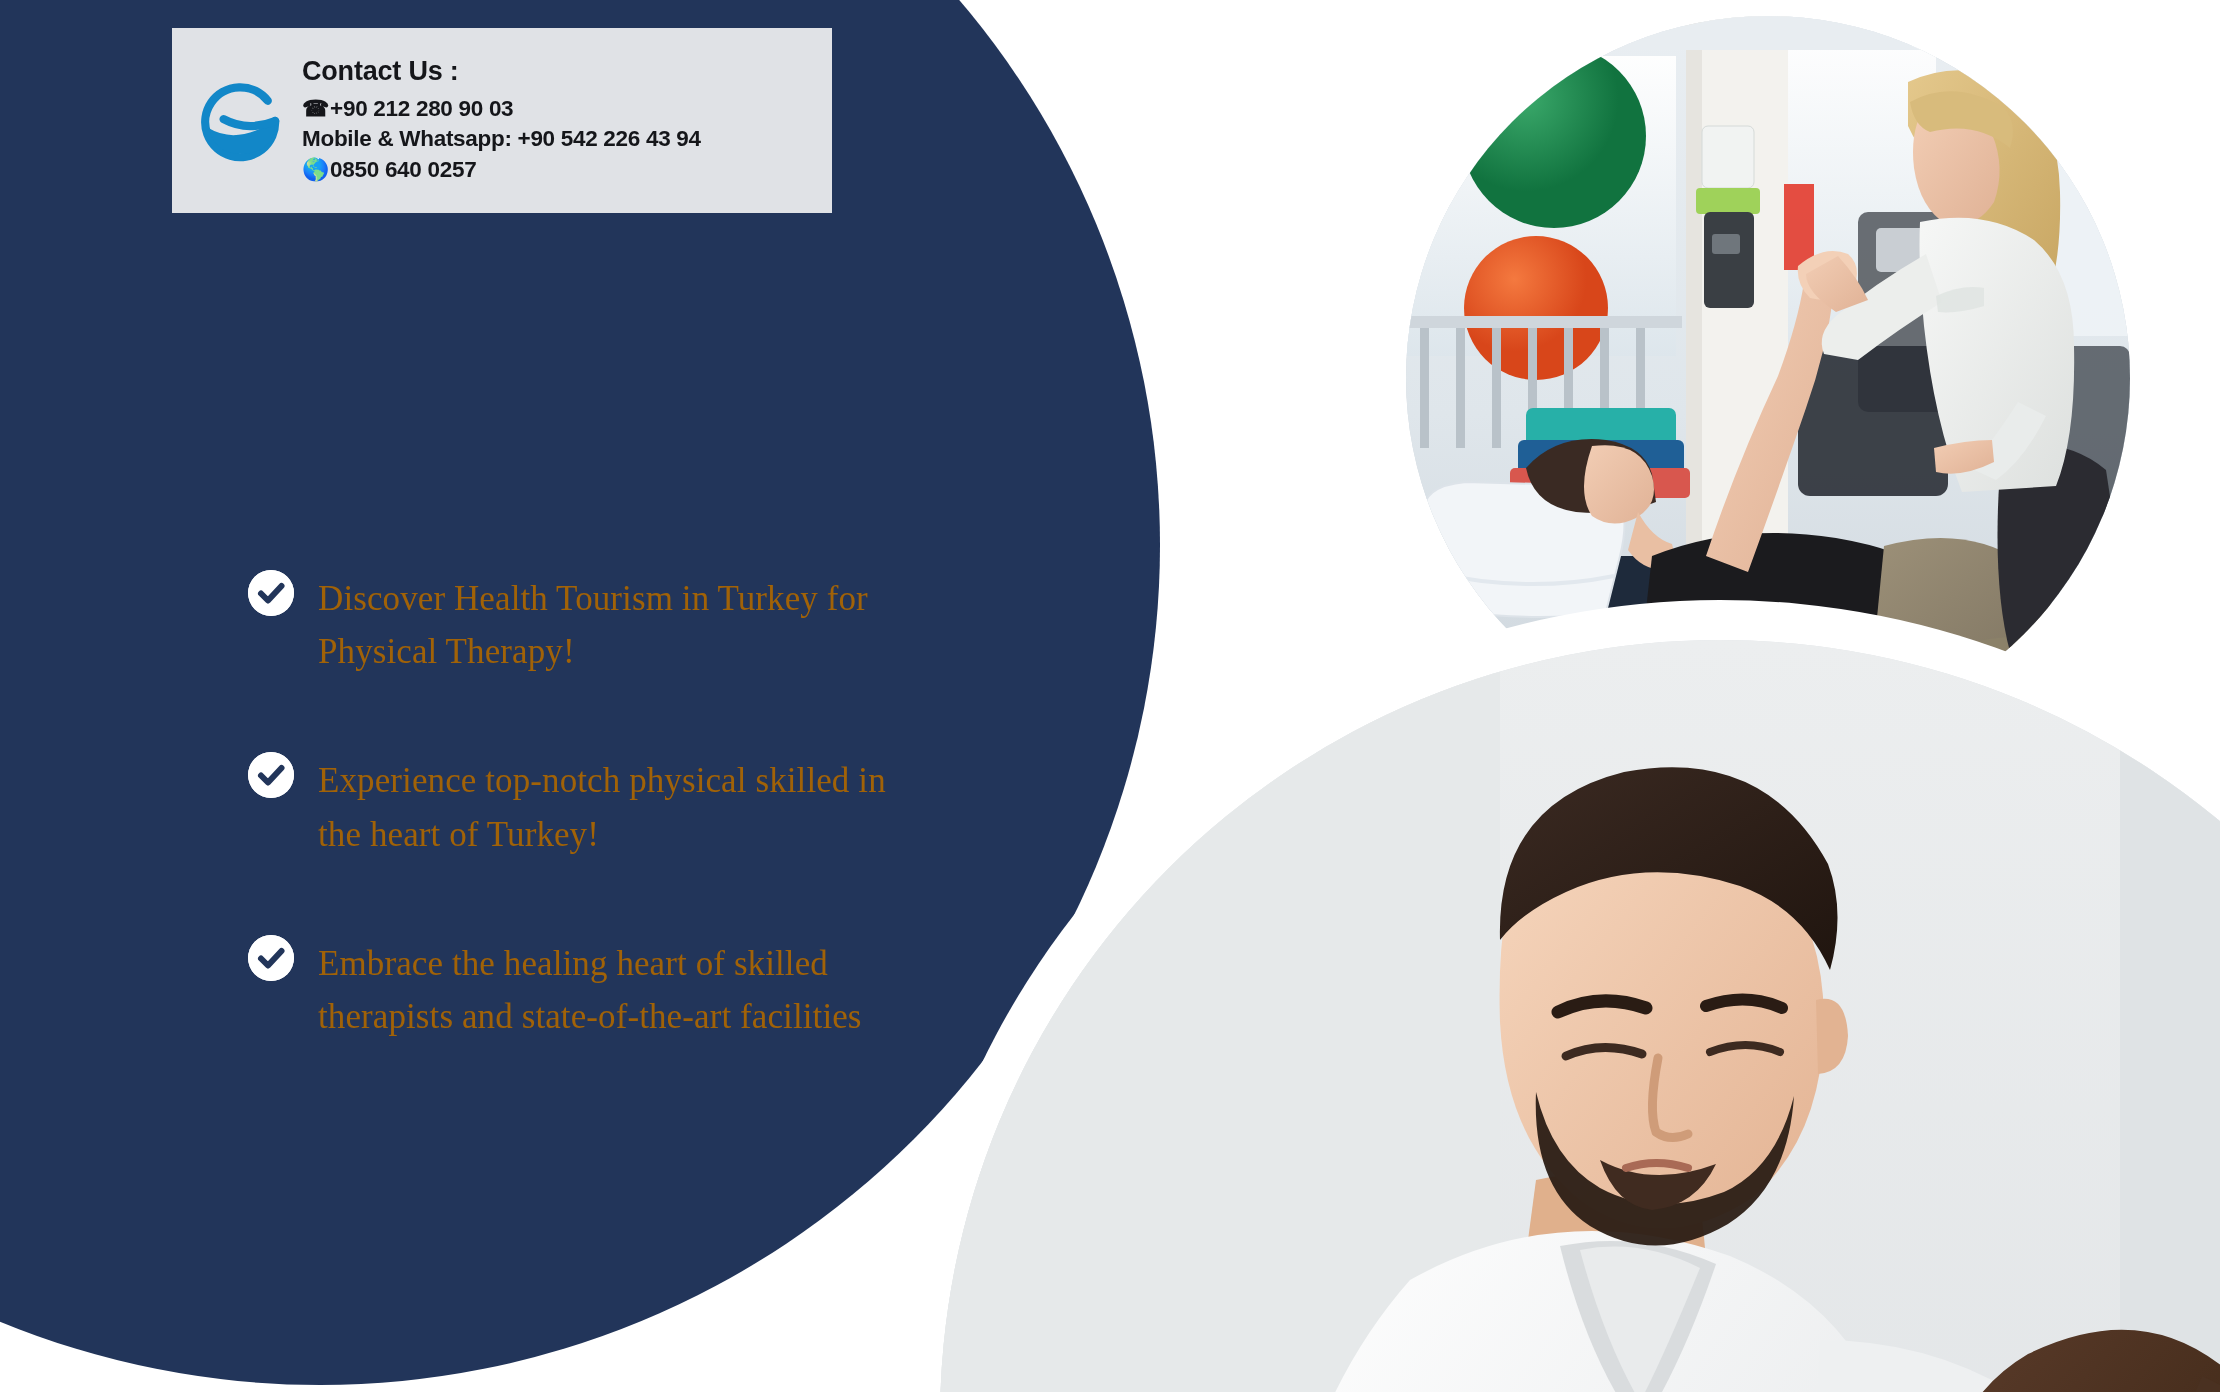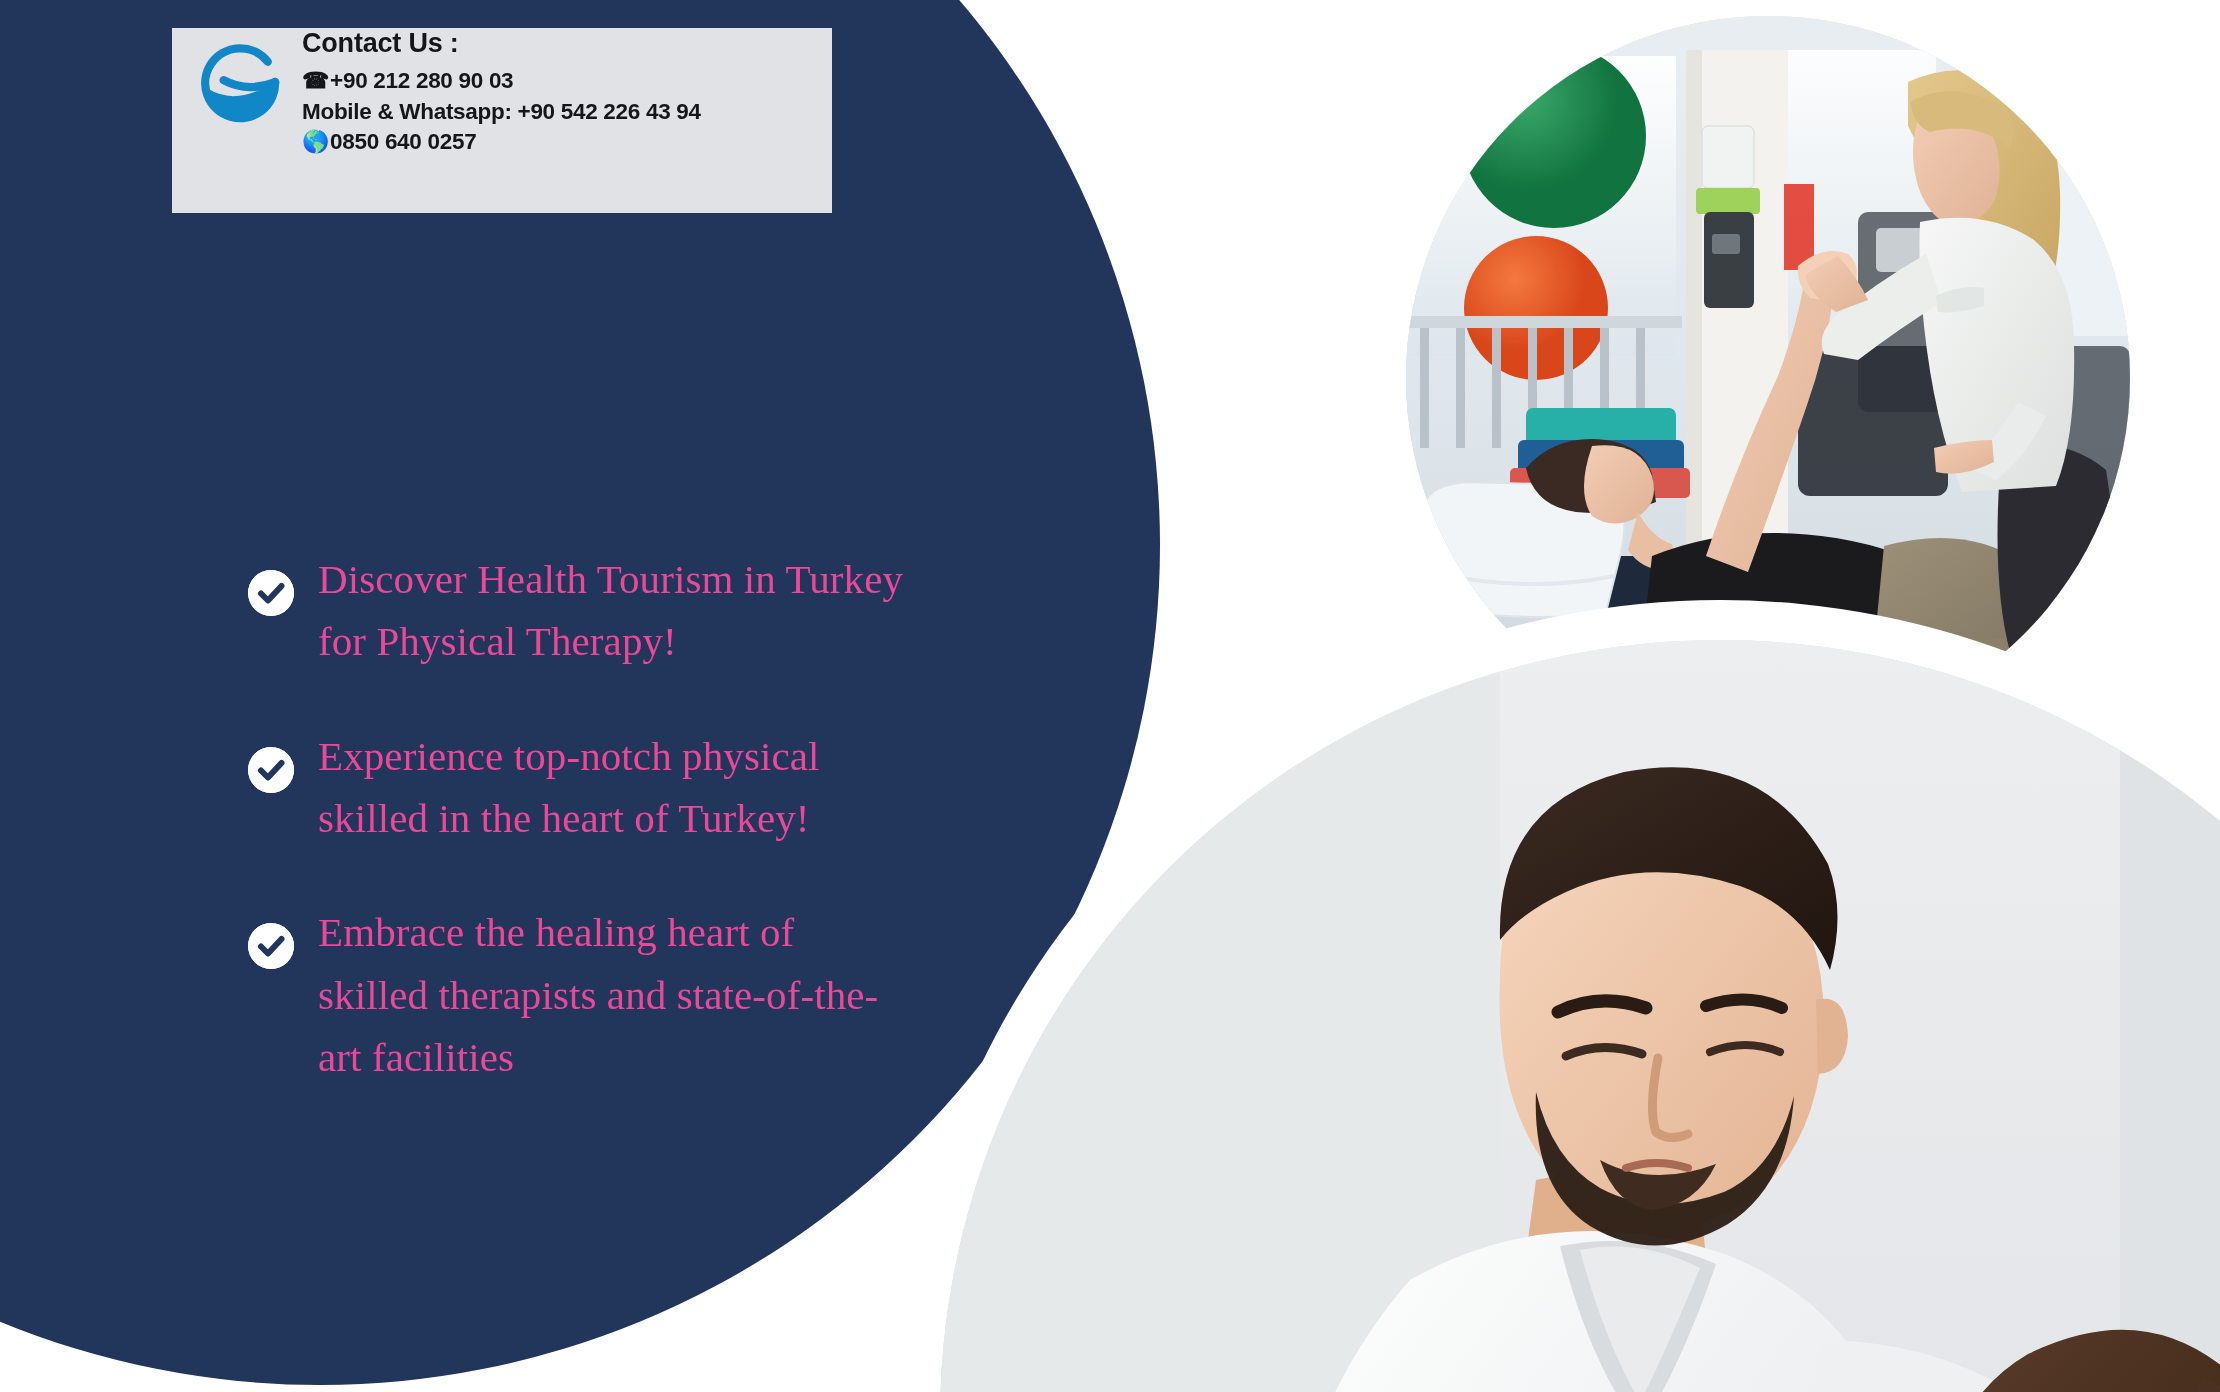--- a/index.html
+++ b/index.html
@@ -33,21 +33,21 @@
   
   .contact-card {
     position: absolute;
     left: 172px;
     top: 28px;
     width: 660px;
     height: 185px;
     background: #E0E2E6;
     z-index: 6;
     display: flex;
-    align-items: flex-start;
+    align-items: center;
     padding-left: 16px;
     box-sizing: border-box;
   }
   .logo-wrap {
     width: 108px; height: 108px;
     flex: 0 0 108px;
     display: flex; align-items: center; justify-content: center;
   }
   .contact-lines {
     display: flex;
@@ -113,25 +113,26 @@
     background: #ffffff;
     display: flex;
     align-items: center;
     justify-content: center;
     margin-top: 22px;
     margin-right: 24px;
   }
   .check-badge svg { display: block; }
   .bullet-text {
     font-family: "Liberation Serif", "DejaVu Serif", serif;
-    font-size: 41px;
+    font-size: 35px;
     line-height: 1.52;
-    color: #ec4899;
+    color: #a16207;
     font-weight: 400;
     letter-spacing: 0.1px;
+    margin-top: 24px;
   }
 
   
   .photo-top {
     position: absolute;
     left: 1406px;
     top: 16px;
     width: 724px; height: 724px;
     border-radius: 50%;
     overflow: hidden;

